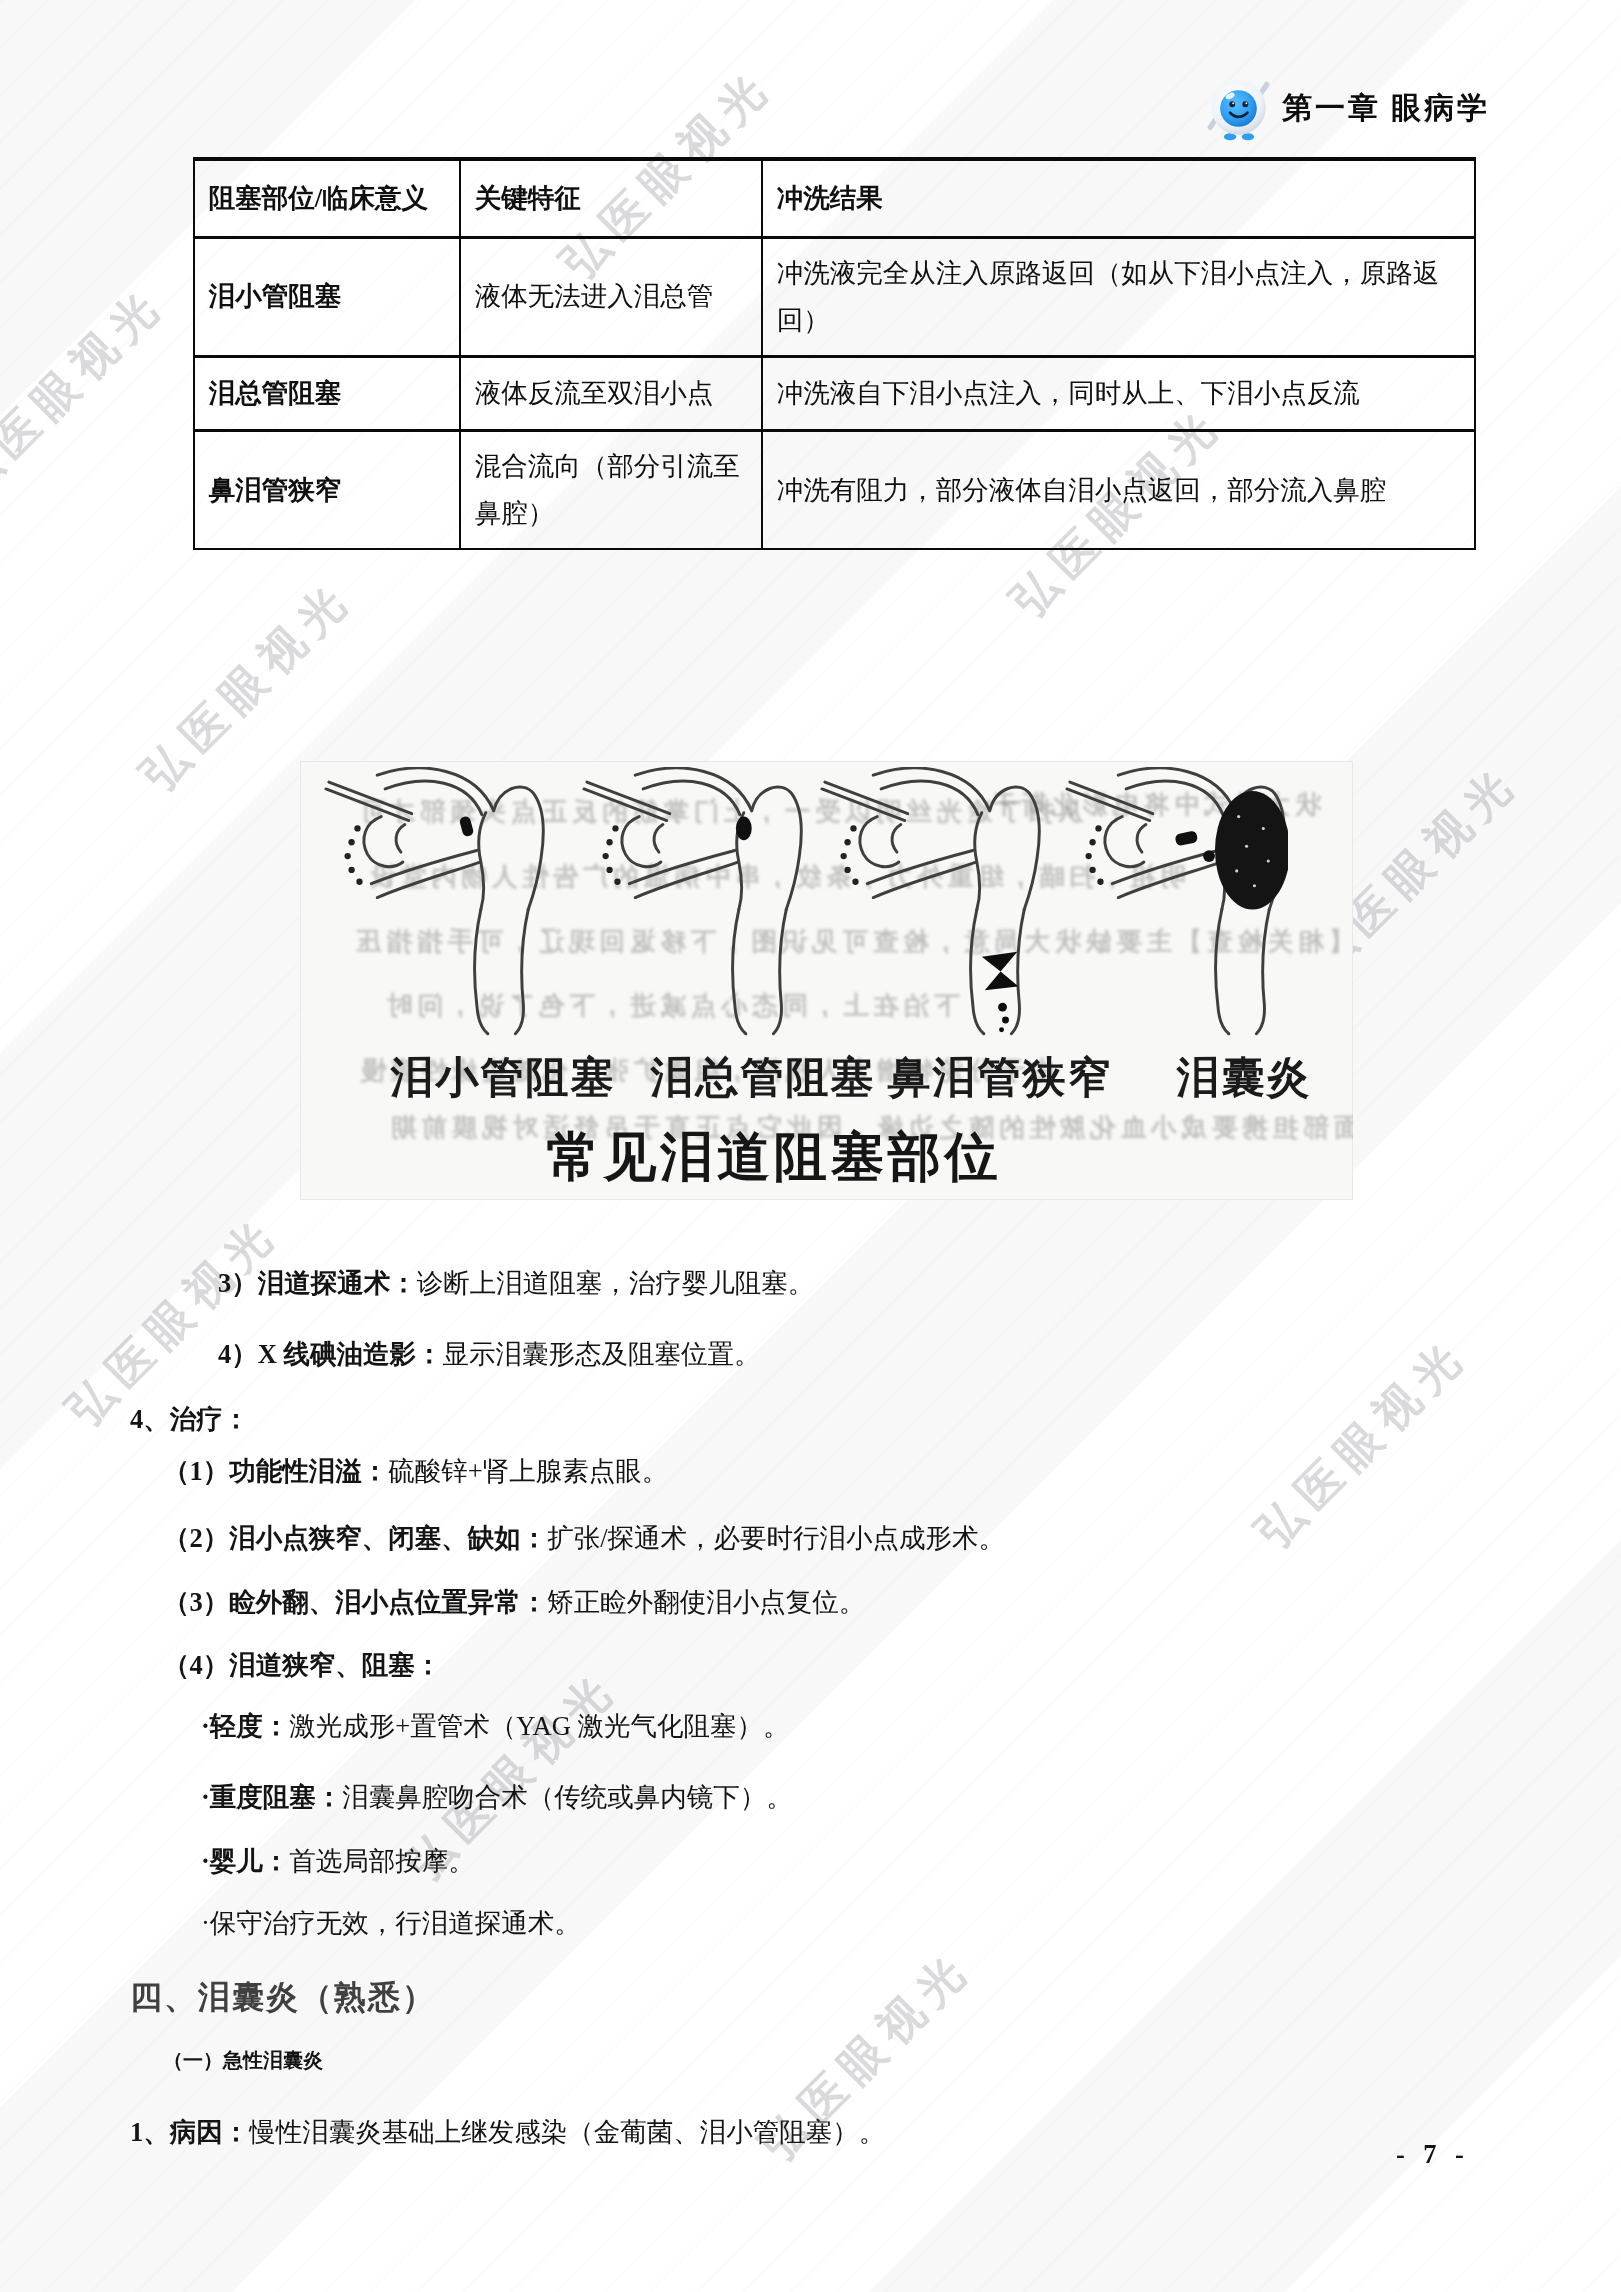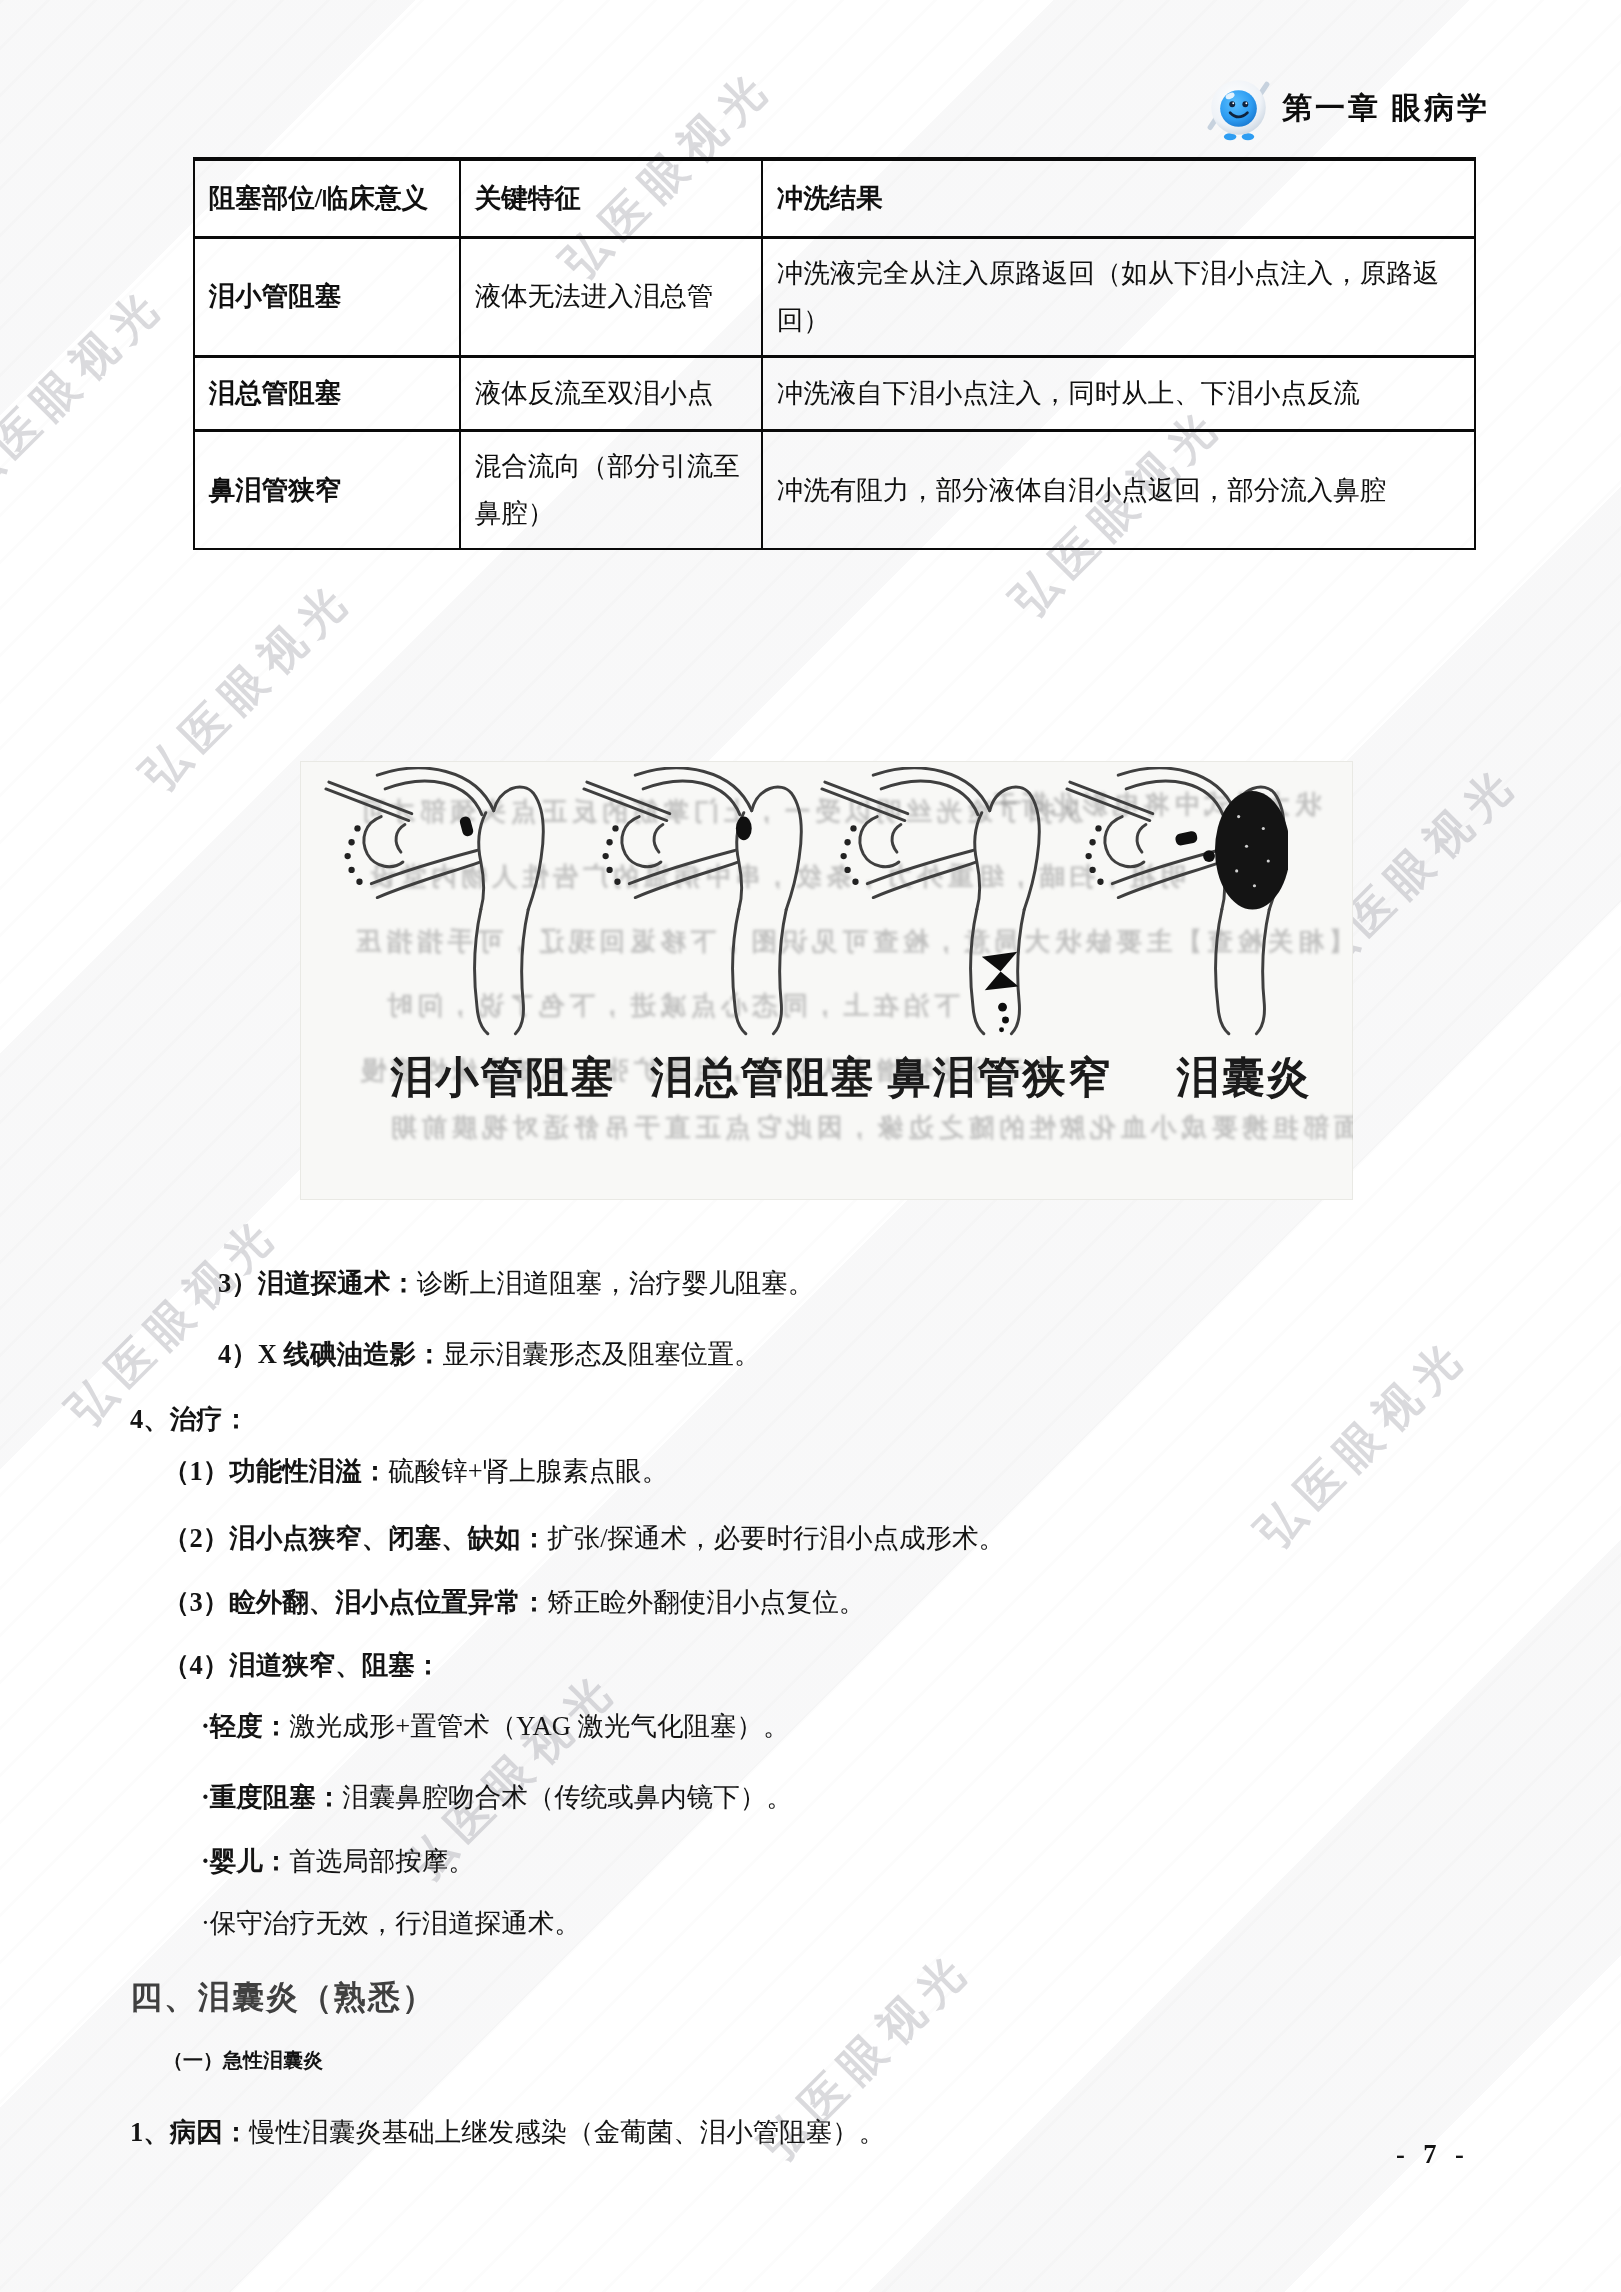--- a/index.html
+++ b/index.html
@@ -201,20 +201,21 @@
         <circle cx="196" cy="120" r="1.6"></circle>
     </g>
     <rect x="116" y="66" width="22" height="12" rx="5" fill="#101010" transform="rotate(-12 127 72)"></rect>
     <circle cx="150" cy="90" r="6" fill="#101010"></circle>
   </svg>
 
   <div class="fig-label" style="left:203px">泪小管阻塞</div>
   <div class="fig-label" style="left:463px">泪总管阻塞</div>
   <div class="fig-label" style="left:700px">鼻泪管狭窄</div>
   <div class="fig-label" style="left:944px">泪囊炎</div>
+  <div class="fig-caption">常见泪道阻塞部位</div>
 </div>
 
 <div class="ln" style="left:218px;top:1237px">
   <span class="lb">3）泪道探通术：</span><span>诊断上泪道阻塞，治疗婴儿阻塞。</span>
 </div>
 <div class="ln" style="left:218px;top:1308px">
   <span class="lb">4）X 线碘油造影：</span><span>显示泪囊形态及阻塞位置。</span>
 </div>
 <div class="ln" style="left:130px;top:1373px">
   <span class="lb">4、治疗：</span>

